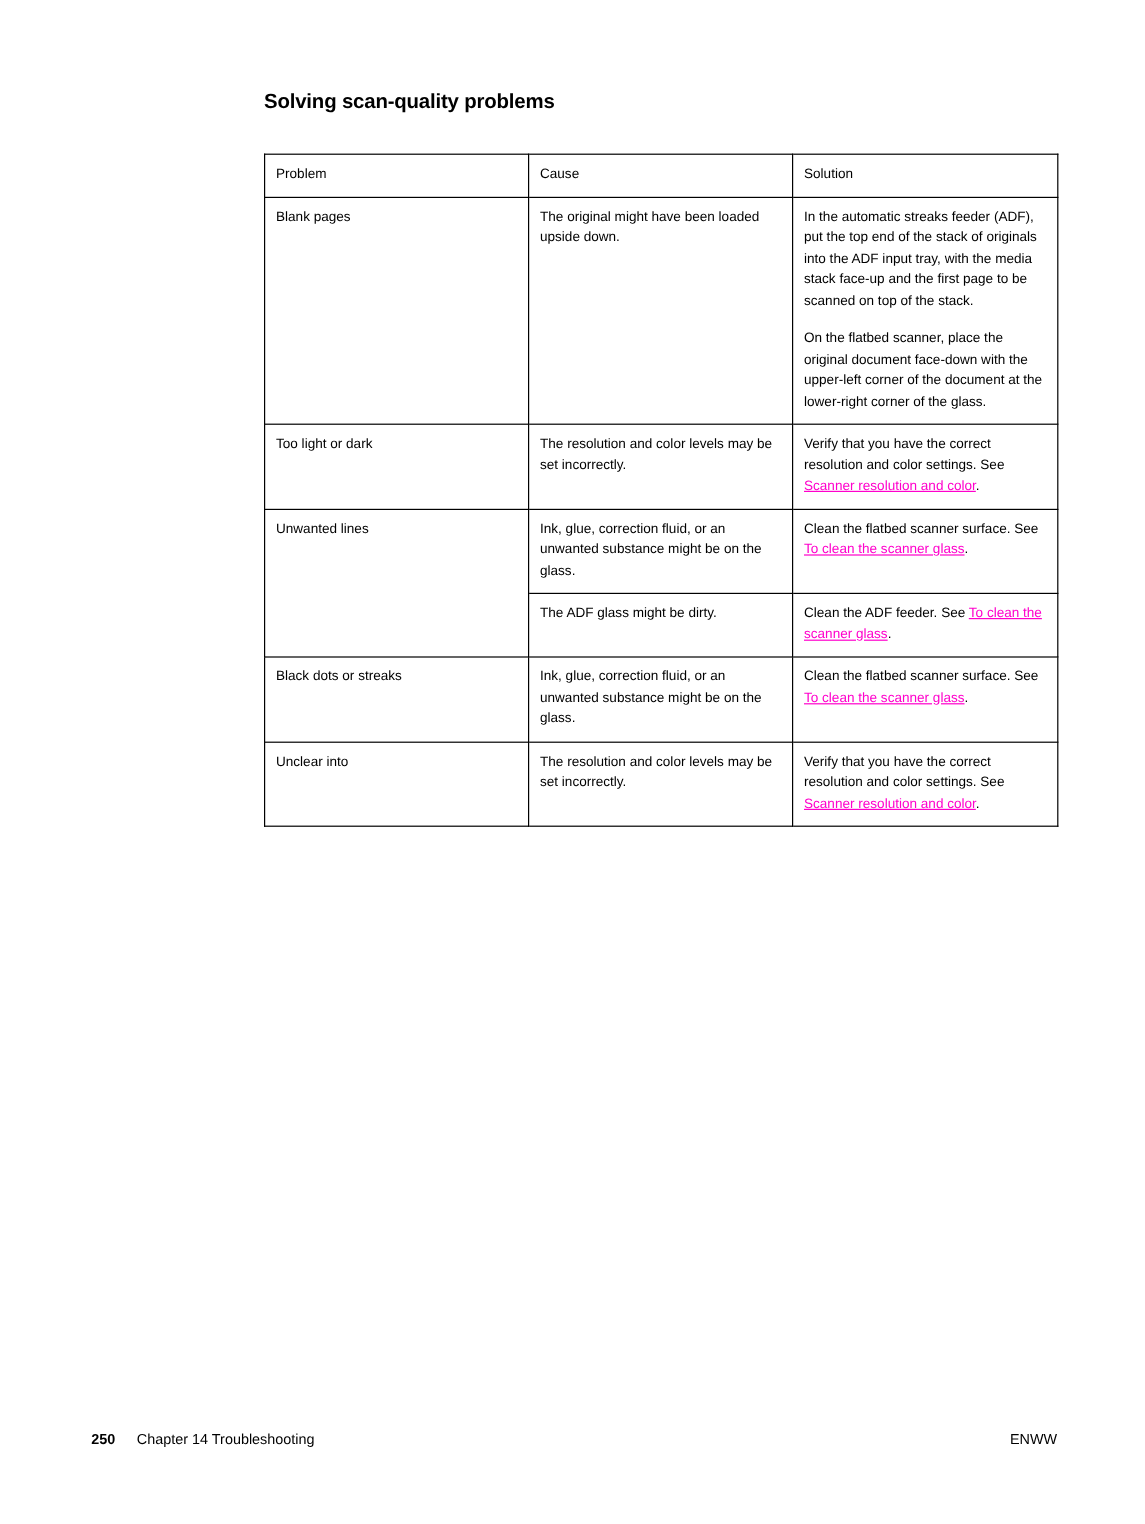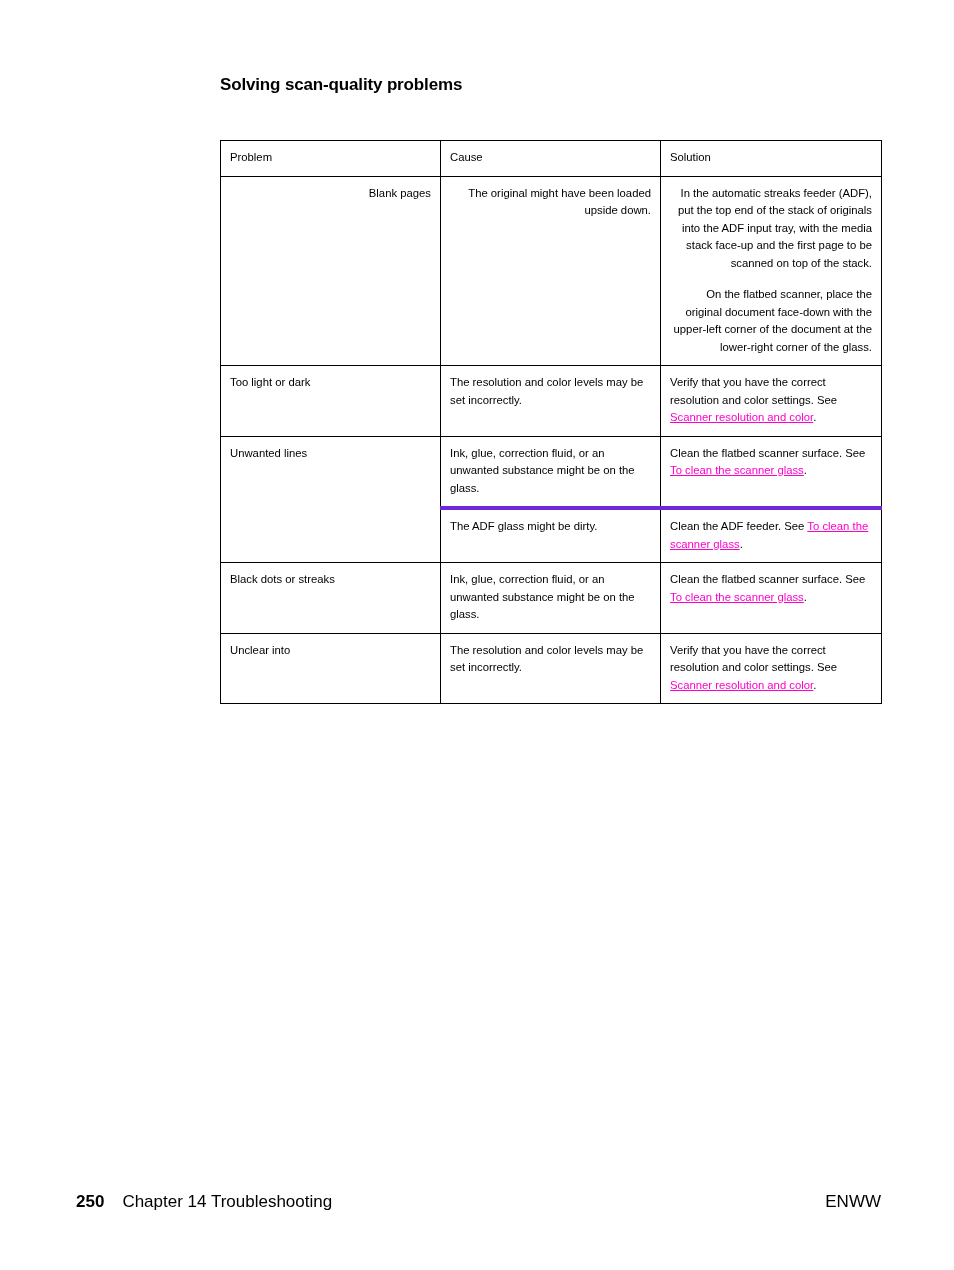--- a/index.html
+++ b/index.html
@@ -56,40 +56,38 @@
     border: 1px solid #000;
     vertical-align: top;
     padding: 8px 9px 9px 9px;
     text-align: left;
     font-weight: normal;
   }
 
   
   table.doc-table {
     border: 1.6px solid #000;
-    margin-top: 12px;
   }
 
   thead th {
     font-weight: bold;
     padding-top: 7px;
     padding-bottom: 7px;
     border-bottom: 1.6px solid #000;
   }
 
   tbody tr.row-major > td {
     border-top: 1.6px solid #000;
   }
   tbody tr.row-first > td {
     border-top: none;
-    text-align: right;
   }
   
   tbody tr.row-sub > td {
-    border-top: 4px solid #6d28d9;
+    border-top: 1px solid #6d28d9;
   }
 
   p.cp {
     margin: 0 0 0 0;
   }
   p.cp + p.cp {
     margin-top: 14px;
   }
 
   a.xref {
@@ -98,21 +96,21 @@
     text-underline-offset: 1px;
   }
 
   
   .footer {
     position: absolute;
     left: 76px;
     right: 73px;
     top: 1192px;
     height: 20px;
-    font-size: 17px;
+    font-size: 12px;
     color: #000;
   }
   .footer .f-left {
     position: absolute;
     left: 0;
     top: 0;
     white-space: nowrap;
   }
   .footer .f-page {
     font-weight: bold;

